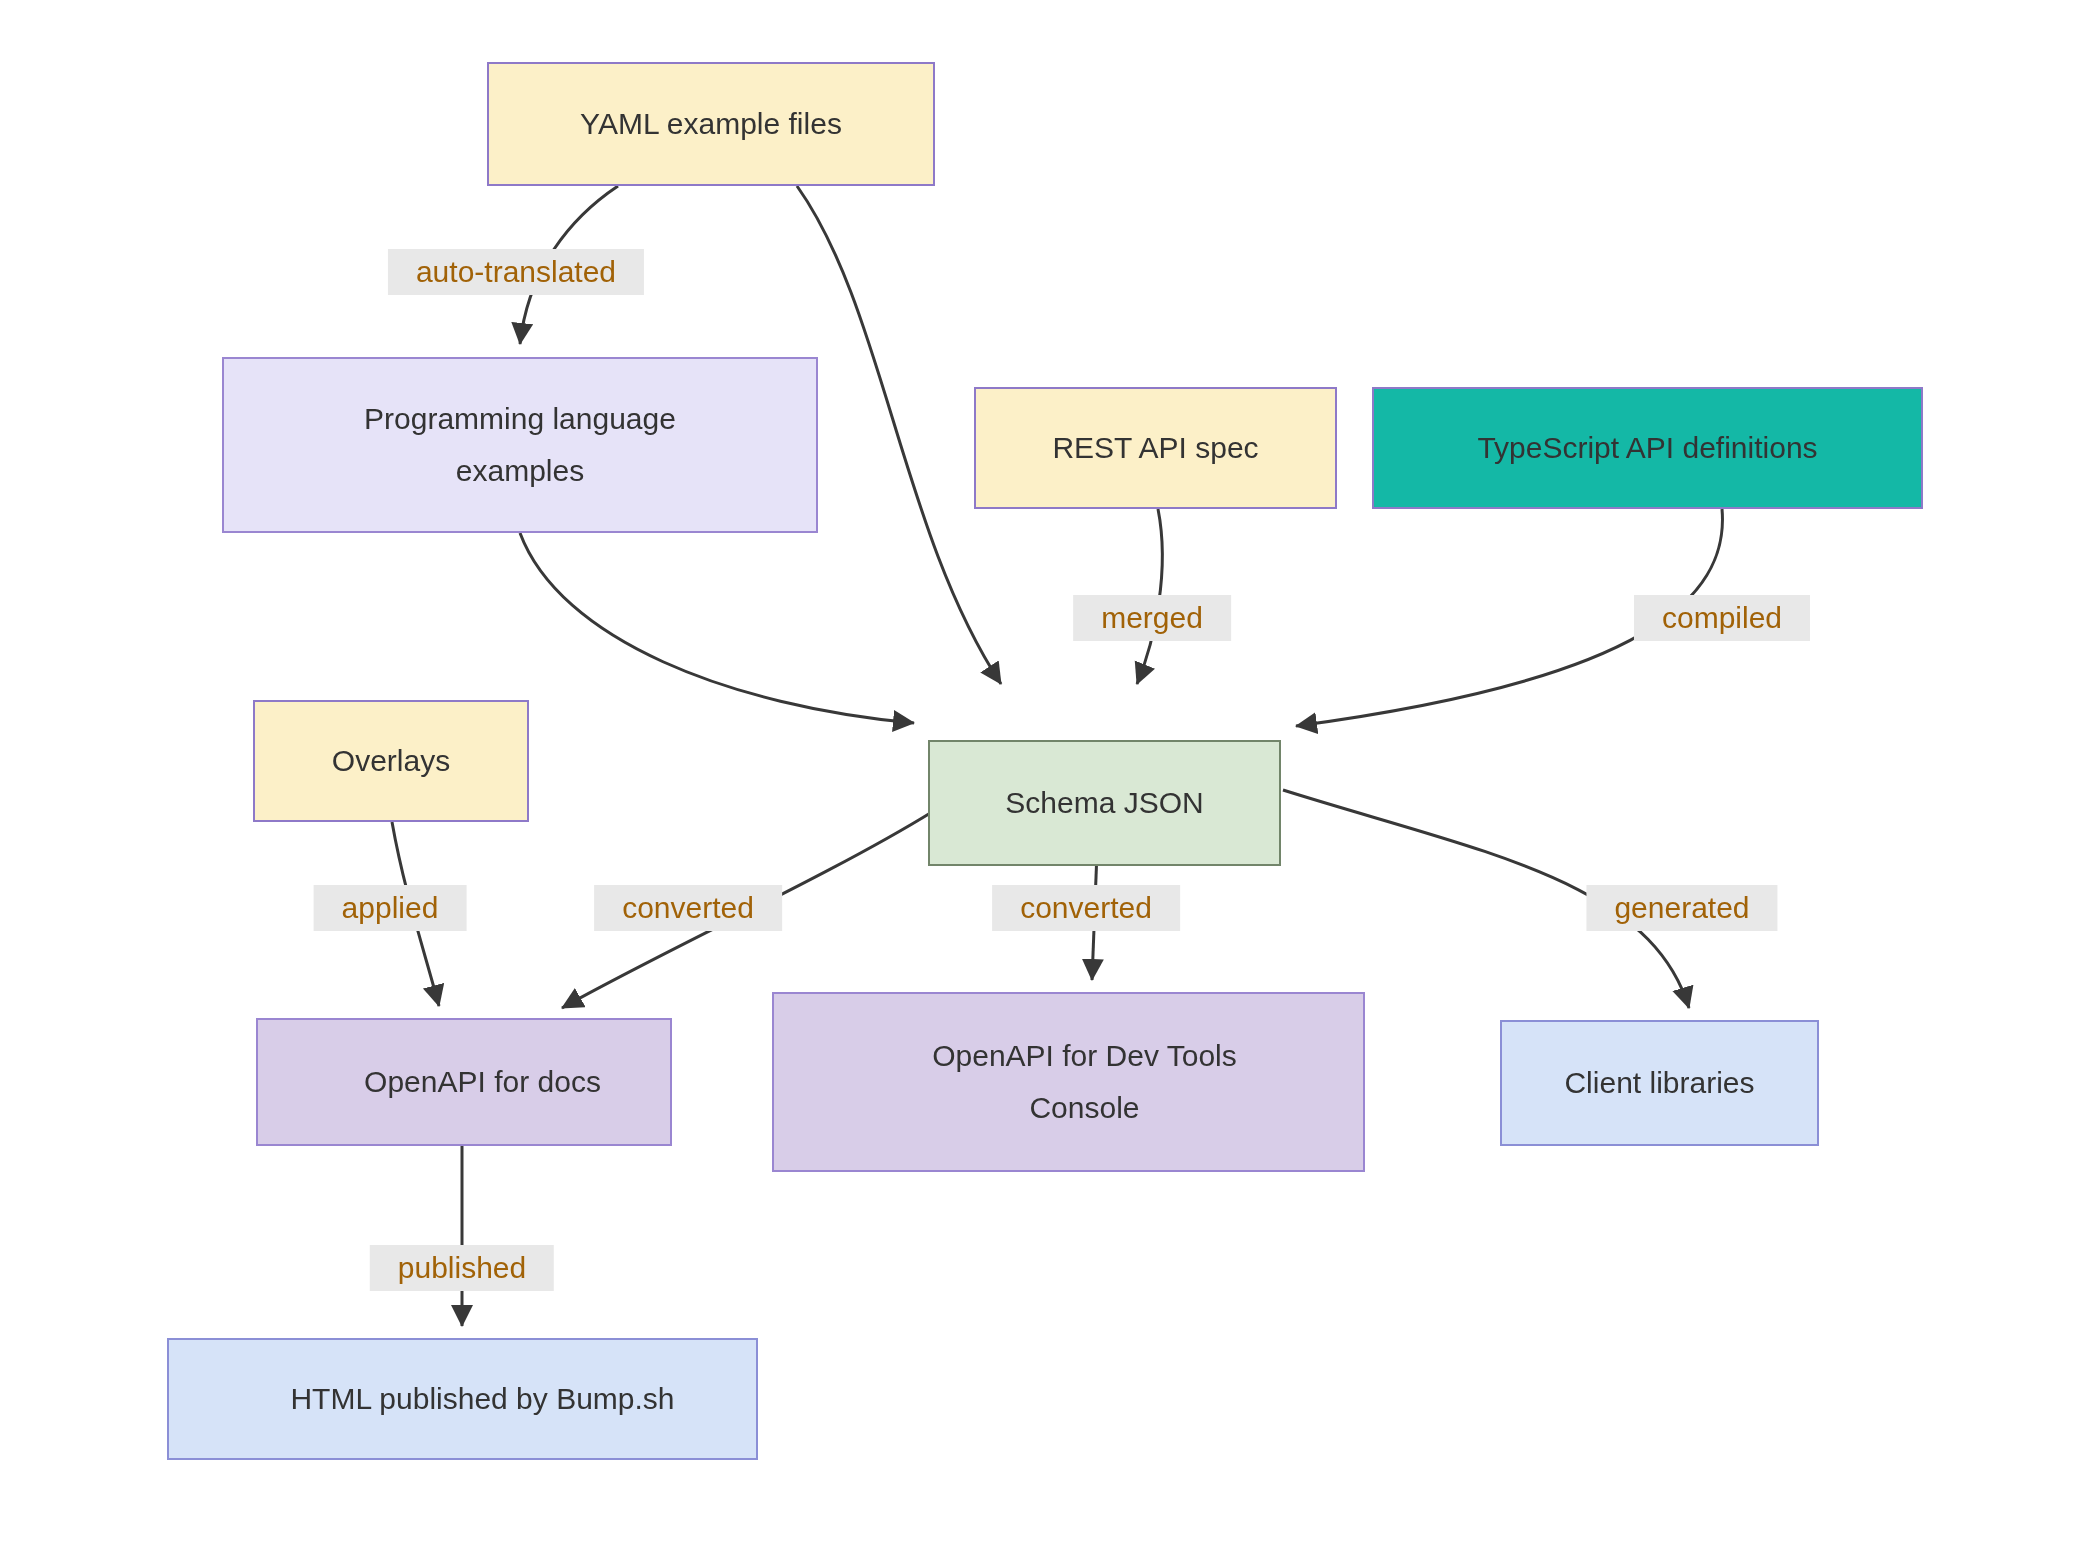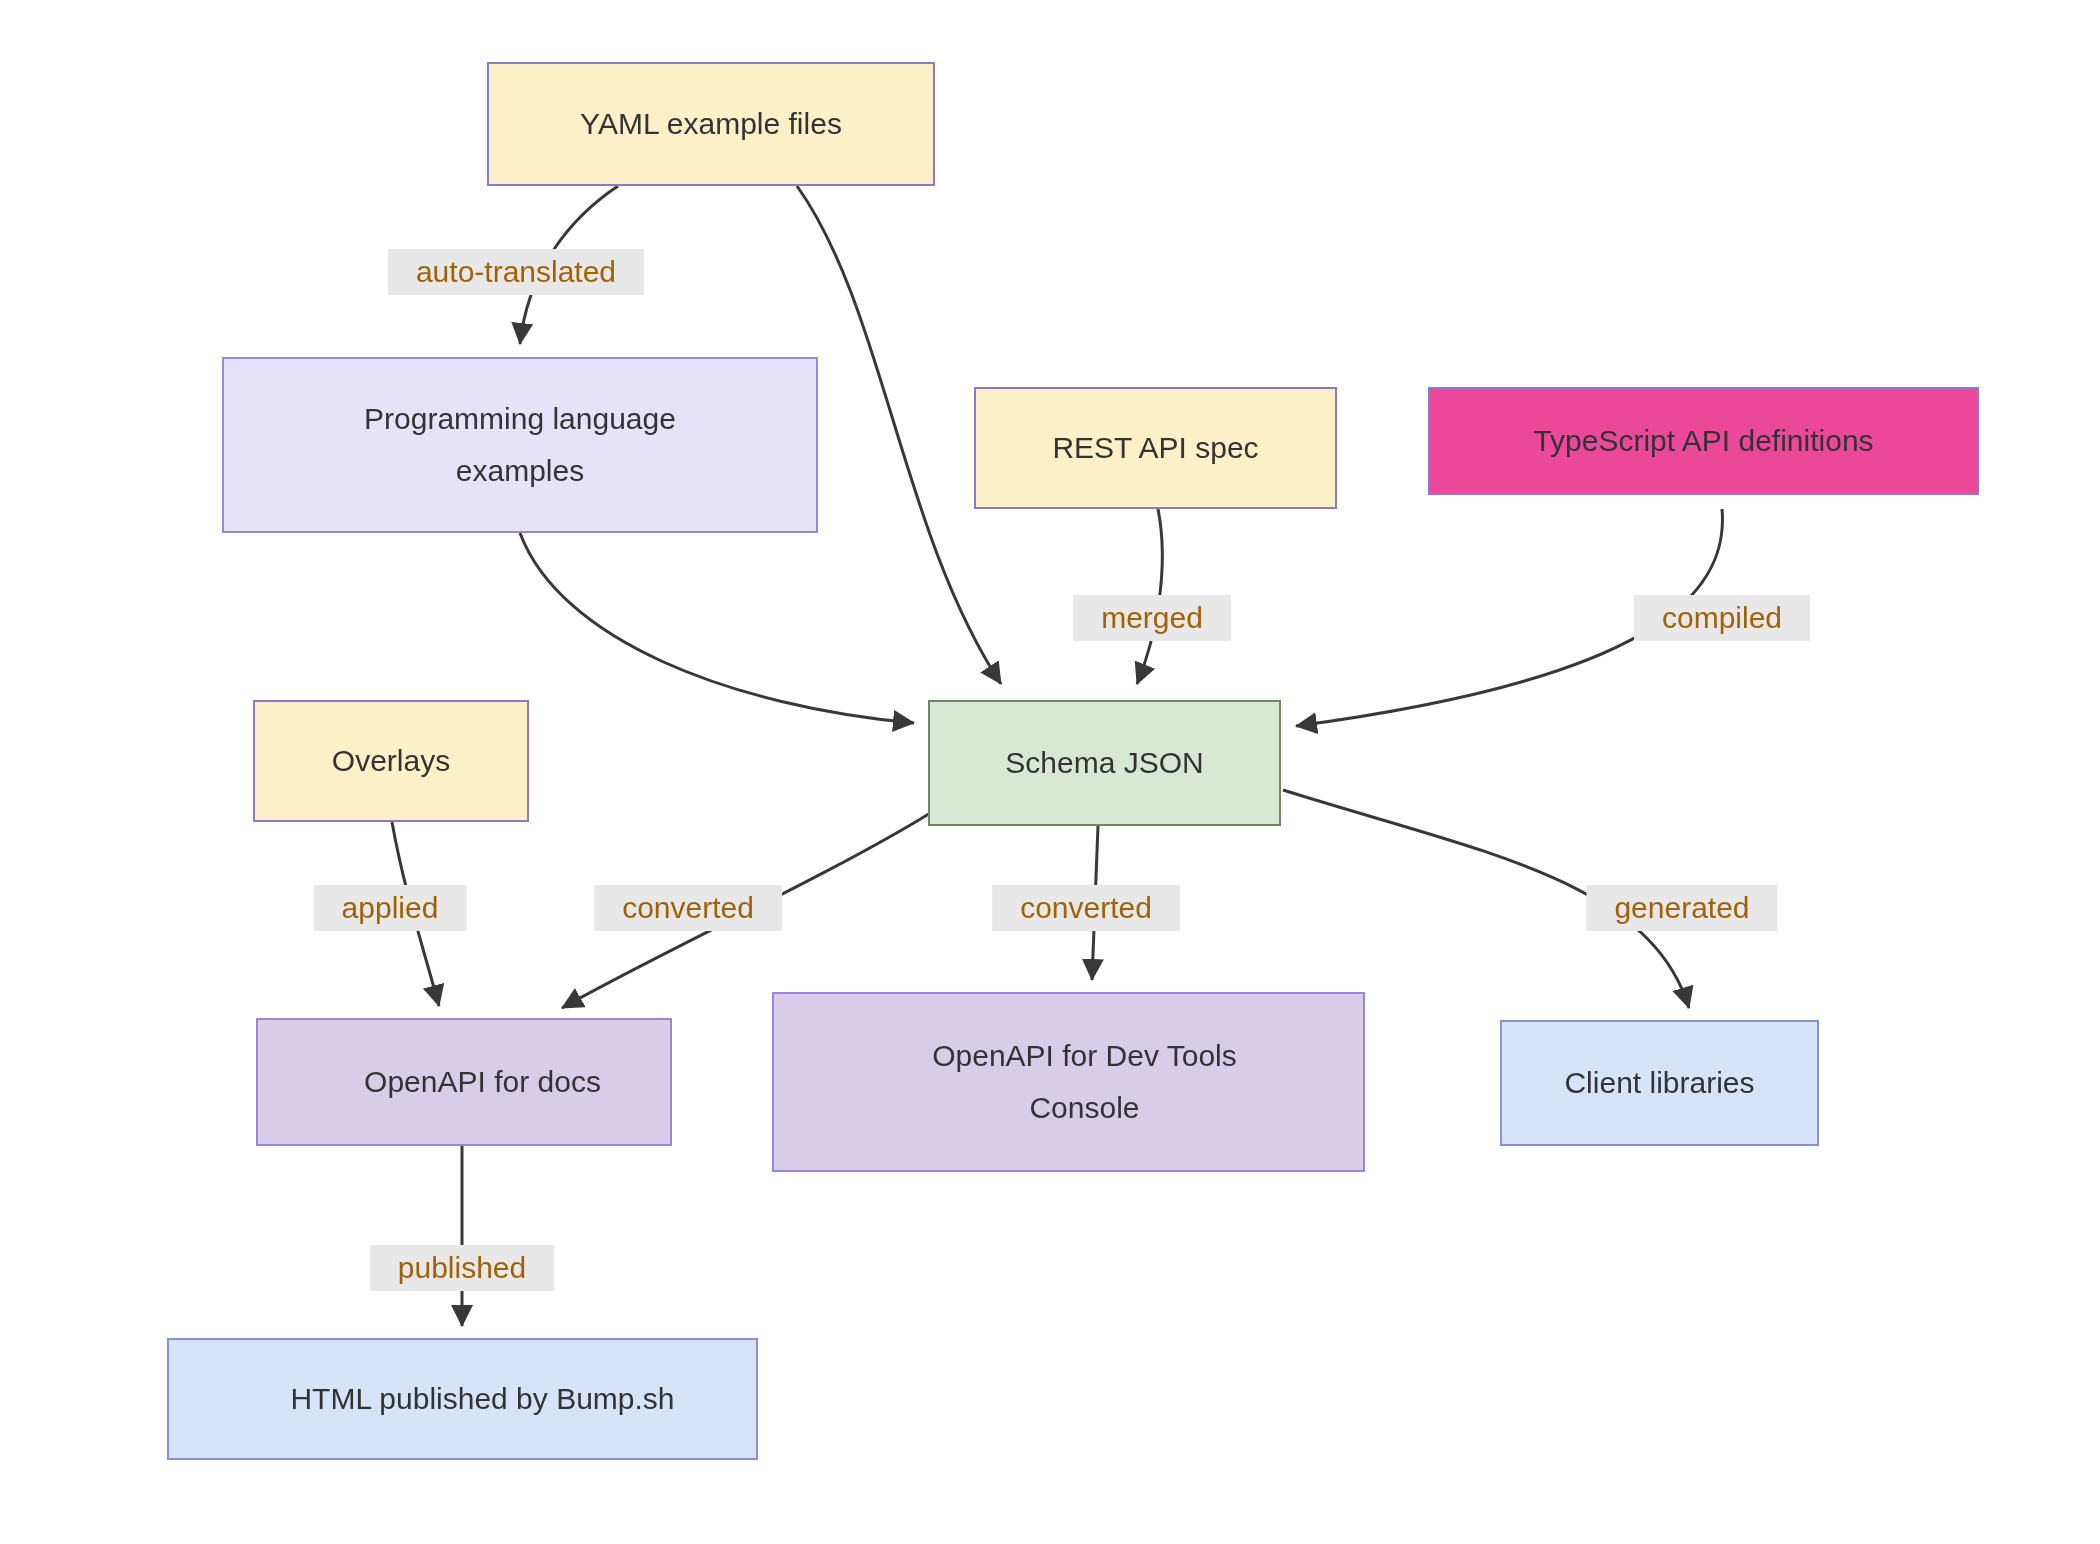--- a/index.html
+++ b/index.html
@@ -29,21 +29,21 @@
     justify-content: center;
     text-align: center;
     border: 2px solid #d946ef;
     font-size: 30px;
     line-height: 1.75;
     color: #333333;
     box-sizing: border-box;
   }
   .node-yellow   { background: #fcf0c8; border-color: #8e79c8; }
   .node-lavender { background: #e6e3f8; border-color: #9a86d1; }
-  .node-green    { background: #d9e8d4; border-color: #72856a; }
+  .node-green    { background: #d9e8d4; border-color: #72856a; margin-top: 40px; }
   .node-purple   { background: #d8cde8; border-color: #9a86d1; }
   .node-blue     { background: #d6e3f8; border-color: #8b8fd6; }
   .node .label { display: inline-block; }
   .wrap-350 { max-width: 350px; }
   .wrap-400 { max-width: 410px; }
   .edge-label {
     position: absolute;
     transform: translate(-50%, -50%);
     background: #e8e8e8;
     color: #a16207;
@@ -94,21 +94,21 @@
   </div>
 
   <div class="node node-lavender" style="left: 222px; top: 357px; width: 596px; height: 176px; background: rgb(230, 227, 248); border-color: rgb(154, 134, 209);">
     <span class="label wrap-350">Programming language examples</span>
   </div>
 
   <div class="node node-yellow" style="left: 974px; top: 387px; width: 363px; height: 122px; background: rgb(252, 240, 200); border-color: rgb(142, 121, 200);">
     <span class="label">REST API spec</span>
   </div>
 
-  <div class="node node-yellow" style="left: 1428px; top: 387px; width: 551px; height: 108px; background: #ec4899; border-color: rgb(142, 121, 200);">
+  <div class="node node-yellow" style="left: 1372px; top: 387px; width: 551px; height: 122px; background: #14b8a6; border-color: rgb(142, 121, 200);">
     <span class="label">TypeScript API definitions</span>
   </div>
 
   <div class="node node-yellow" style="left: 253px; top: 700px; width: 276px; height: 122px; background: rgb(252, 240, 200); border-color: rgb(142, 121, 200);">
     <span class="label">Overlays</span>
   </div>
 
   <div class="node node-green" style="left: 928px; top: 700px; width: 353px; height: 126px; background: rgb(217, 232, 212); border-color: rgb(114, 133, 106);">
     <span class="label">Schema JSON</span>
   </div>

